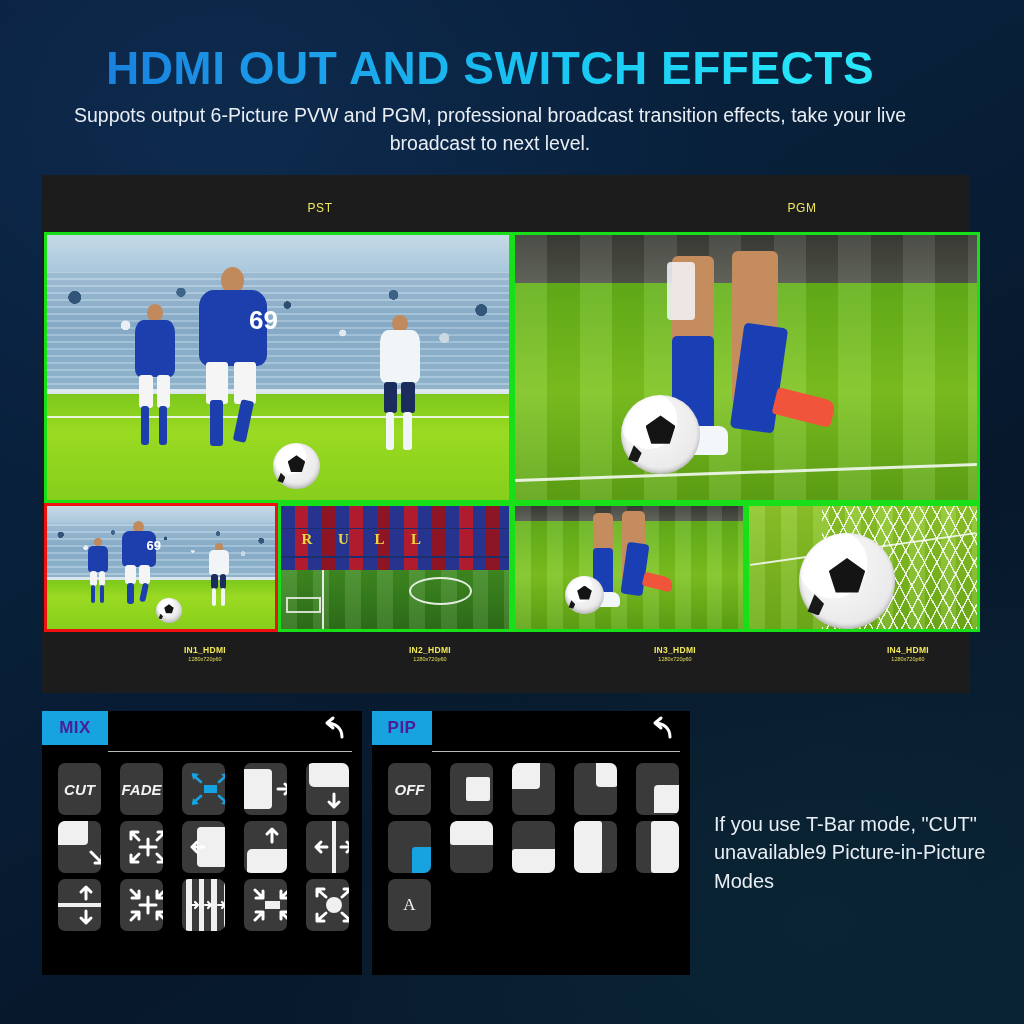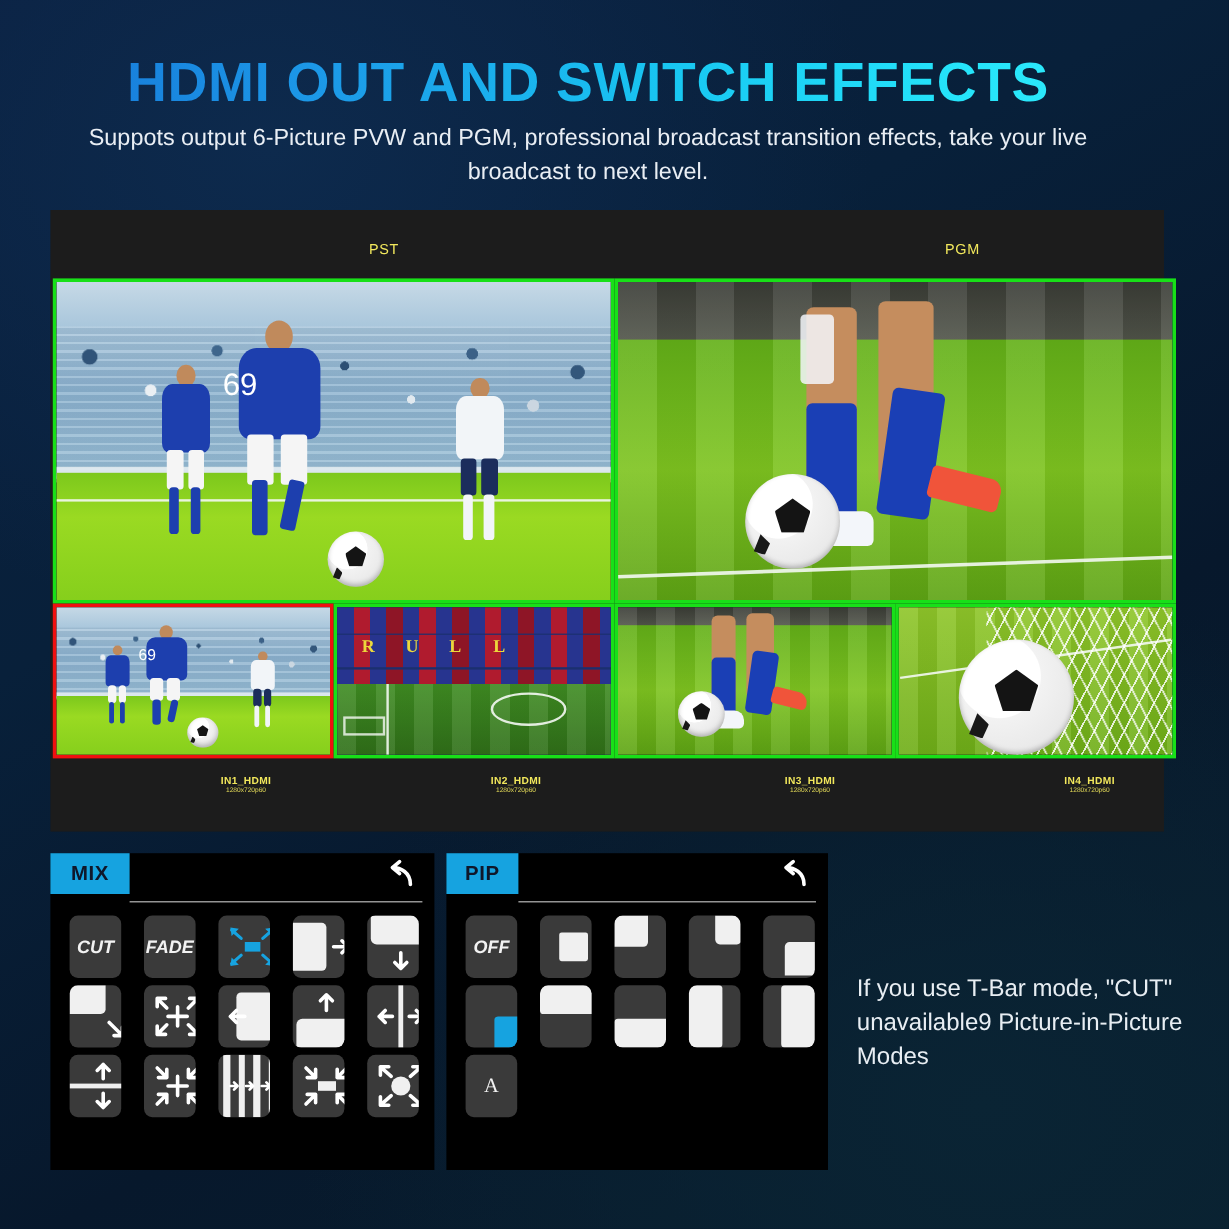--- a/index.html
+++ b/index.html
@@ -88,22 +88,22 @@
     background:linear-gradient(#7cc81c 0%, #9ada22 35%, #86cf1c 100%);}
   .pitch.deep{background:linear-gradient(#63b018 0%,#7ec420 50%,#5ea414 100%);}
   .stripes{position:absolute;inset:0;
     background:repeating-linear-gradient(90deg, rgba(255,255,255,.09) 0 7%, rgba(0,0,0,.05) 7% 14%);}
   .line{position:absolute;background:#f3f8f2;opacity:.9;}
 
   .player{position:absolute;}
   .torso{position:absolute;border-radius:22% 22% 14% 14%;}
   .leg{position:absolute;border-radius:3px;}
   .head{position:absolute;border-radius:50%;background:#c08a5c;}
-  .num{position:absolute;color:#fff;font-weight:400;font-family:"Liberation Sans",sans-serif;
-       text-align:left;width:100%;}
+  .num{position:absolute;color:#fff;font-weight:700;font-family:"Liberation Sans",sans-serif;
+       text-align:right;width:100%;}
   .ball{position:absolute;border-radius:50%;background:
       radial-gradient(circle at 35% 32%, #ffffff 0 38%, #f2f2f2 39%, #e2e2e2 100%);
       box-shadow:inset 0 -2px 4px rgba(0,0,0,.25);}
   .ball:before{content:"";position:absolute;left:31%;top:26%;width:38%;height:38%;
       background:#141414;clip-path:polygon(50% 0,100% 36%,81% 95%,19% 95%,0 36%);}
   .ball:after{content:"";position:absolute;left:6%;top:64%;width:20%;height:22%;
       background:#181818;clip-path:polygon(50% 0,100% 45%,72% 100%,14% 82%);}
 
   
   .mosaic{position:absolute;inset:0;background:#1b2f6e;}
@@ -119,21 +119,21 @@
   .net{position:absolute;inset:0;
     background-image:
       repeating-linear-gradient(62deg, rgba(255,255,255,.82) 0 1.4px, transparent 1.4px 11px),
       repeating-linear-gradient(-62deg, rgba(255,255,255,.82) 0 1.4px, transparent 1.4px 11px);}
 
   
   .panel{position:absolute;background:#000;}
   .panel.mix{left:42px;top:711px;width:320px;height:264px;}
   .panel.pip{left:372px;top:711px;width:318px;height:264px;}
   .ptab{position:absolute;left:0;top:0;width:66px;height:34px;background:#16a3e0;
-        color:#0f172a;font-size:17px;font-weight:700;display:flex;align-items:center;justify-content:center;letter-spacing:.5px;}
+        color:#4c1d95;font-size:17px;font-weight:700;display:flex;align-items:center;justify-content:center;letter-spacing:.5px;}
   .pip .ptab{width:60px;}
   .pback{position:absolute;right:14px;top:4px;width:26px;height:28px;}
   .prule{position:absolute;left:66px;right:10px;top:40px;height:1px;background:#b9b9b9;}
   .pip .prule{left:60px;}
   .pgrid{position:absolute;left:16px;top:52px;right:10px;display:grid;
          grid-template-columns:repeat(5,56px);gap:6px 6px;}
   .btn{width:43px;height:52px;border-radius:7px;background:#3a3a3a;position:relative;overflow:hidden;}
   .btn.lbl{display:flex;align-items:center;justify-content:center;color:#f2f2f2;
            font-style:italic;font-weight:700;font-size:15px;}
   .btn.lblA{display:flex;align-items:center;justify-content:center;color:#f2f2f2;

